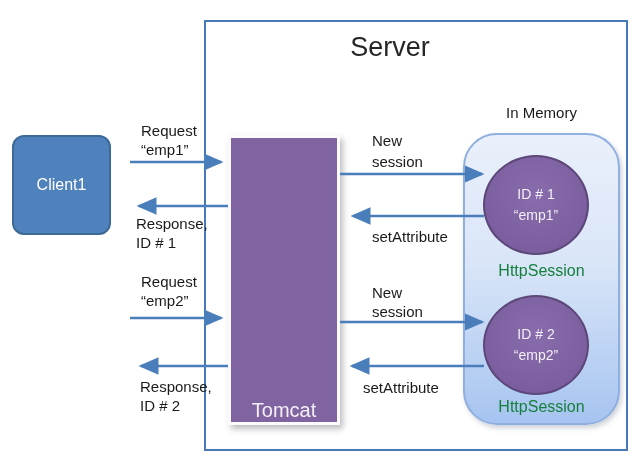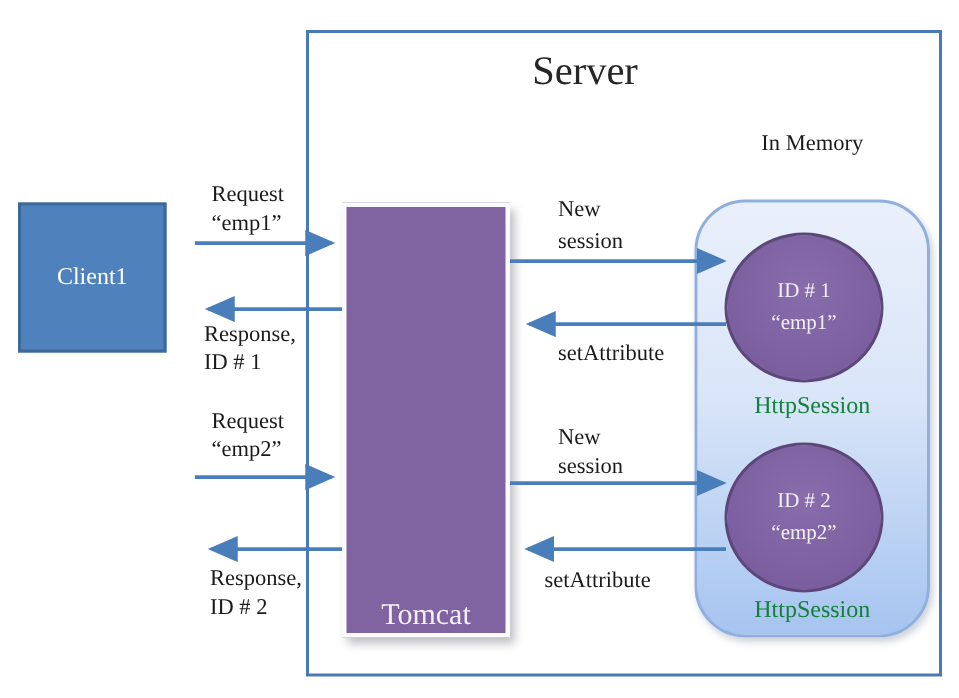--- a/index.html
+++ b/index.html
@@ -1,21 +1,21 @@
 <!DOCTYPE html>
 <html><head>
 <meta charset="utf-8">
 <style>
   html, body { margin: 0; padding: 0; background: #ffffff; }
   .canvas {
     position: relative;
     width: 639px;
     height: 465px;
     background: #ffffff;
-    font-family: Liberation Serif, serif;
+    font-family: Liberation Sans, sans-serif;
     color: #1a1a1a;
     overflow: hidden;
   }
   .abs { position: absolute; }
 
   .server-box {
     left: 204px; top: 20px; width: 424px; height: 431px;
     border: 2px solid #4a79b8;
     box-sizing: border-box;
     background: transparent;
@@ -27,21 +27,21 @@
     color: #262626;
   }
 
   .client-box {
     background: #4f81bd;
     border: 2px solid #3d6996;
     box-sizing: border-box;
     display: flex; align-items: center; justify-content: center;
     color: #ffffff; font-size: 16px;
   }
-  .client1 { left: 12px; top: 135px; width: 99px; height: 100px; }
+  .client1 { left: 12px; top: 135px; width: 99px; height: 100px; border-radius: 12px; }
   .client2 { left: 13px; top: 300px; width: 117px; height: 104px; }
 
   .tomcat-box {
     left: 228px; top: 135px; width: 112px; height: 290px;
     background: #8064a2;
     border: 3px solid #fbfafc;
     box-sizing: border-box;
     box-shadow: 3px 4px 6px rgba(110,110,120,0.45);
     display: flex; align-items: flex-end; justify-content: center;
     color: #f3eff7; font-size: 20px;
@@ -49,21 +49,21 @@
 
   .inmem-box {
     left: 463px; top: 133px; width: 157px; height: 292px;
     border-radius: 34px;
     background: linear-gradient(180deg, #eaf0fb 0%, #d9e5f8 45%, #a6c4f0 100%);
     border: 2px solid #8fafdf;
     box-sizing: border-box;
     box-shadow: 2px 3px 5px rgba(130,140,160,0.4);
   }
   .inmem-label {
-    left: 463px; top: 88px; width: 157px;
+    left: 463px; top: 104px; width: 157px;
     text-align: center; font-size: 15px; color: #1a1a1a;
   }
 
   .session-circle {
     width: 106px; height: 100px;
     border-radius: 50%;
     background: radial-gradient(circle at 50% 38%, #886cab, #76599a);
     border: 2px solid #5d4779;
     box-sizing: border-box;
     display: flex; flex-direction: column; align-items: center; justify-content: center;

